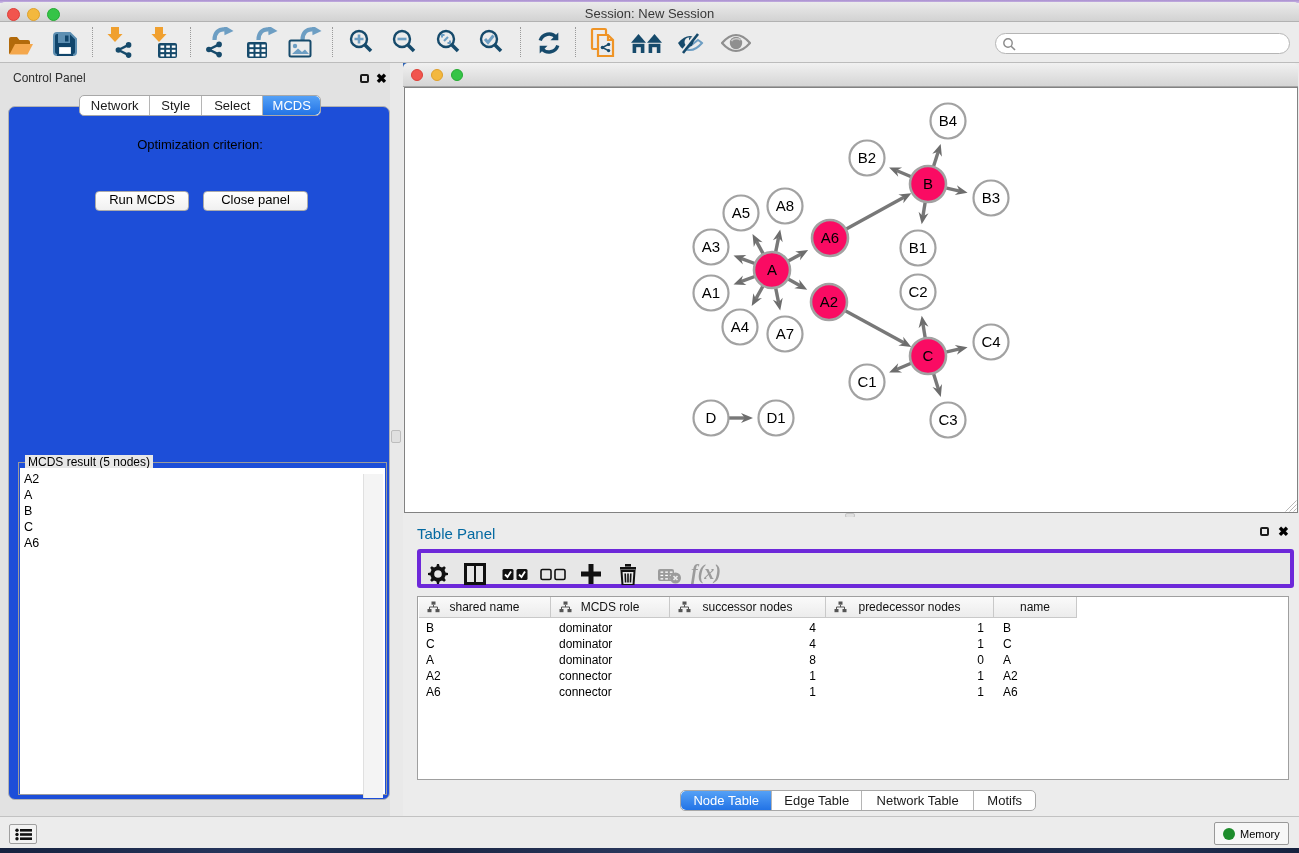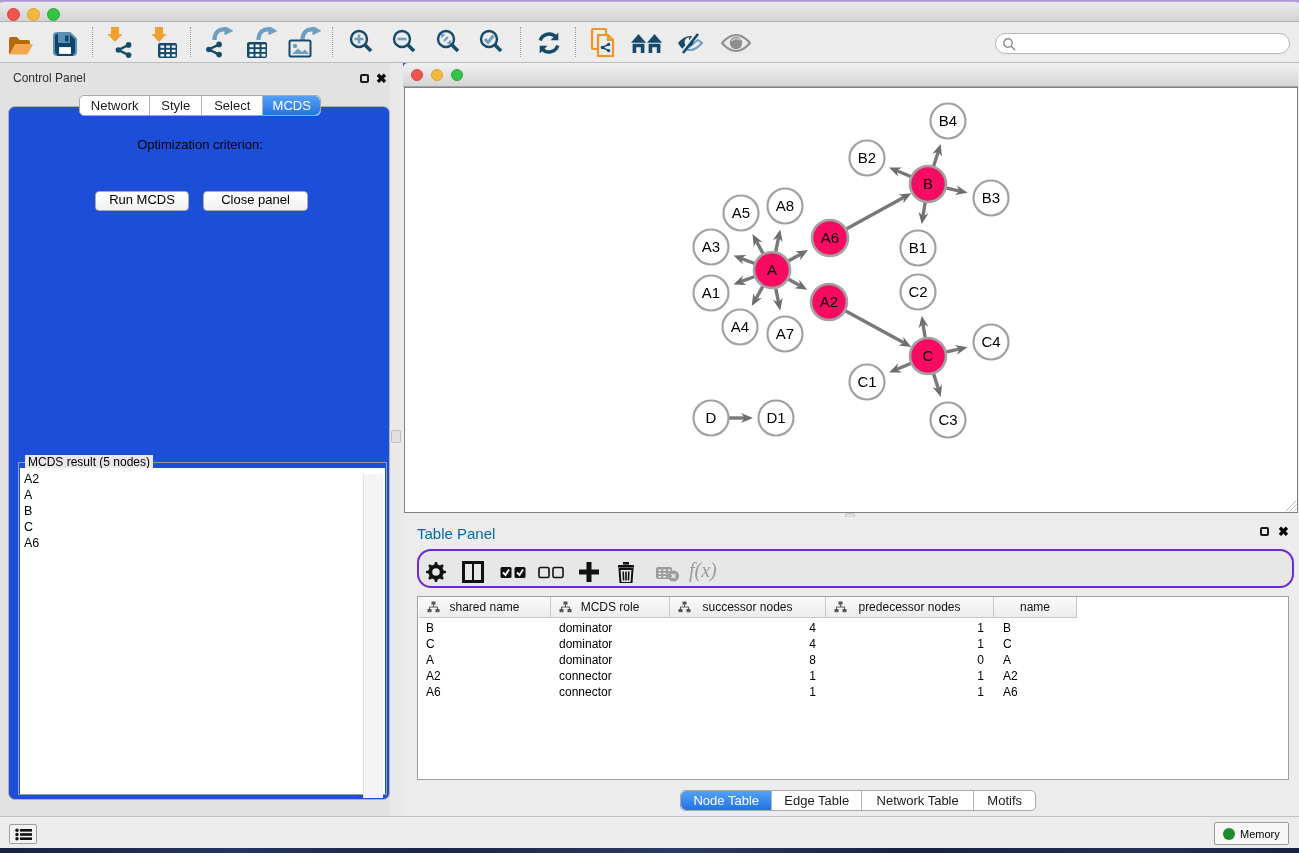--- a/index.html
+++ b/index.html
@@ -39,40 +39,41 @@
 #vdiv { left:390px; top:63px; width:13px; height:753px; background:#e9e9e9; }
 #vgrab { left:391px; top:430px; width:10px; height:13px; background:#e0e0e0; border:1px solid #bdbdbd; border-radius:2px; }
 
 #netframe { left:403px; top:63px; width:895px; height:450px; }
 #nettitle { position:absolute; left:0; top:0; width:895px; height:24px; background:linear-gradient(#f1f1f1,#d5d5d5); border-bottom:1px solid #a5a5a5; border-radius:5px 5px 0 0; }
 #nettitle .t { position:absolute; left:0; right:0; top:5px; text-align:center; font-size:13px; color:#2e2e2e; }
 #netcanvas { position:absolute; left:1px; top:24px; width:894px; height:426px; background:#fff; border:1px solid #828282; }
 
 #tpanel { left:403px; top:517px; width:896px; height:299px; background:#ececec; }
 #tp-title { position:absolute; left:14px; top:8px; font-size:15px; color:#0369a1; }
-#tp-toolbar { position:absolute; left:14px; top:32px; width:877px; height:39px; background:#e7e7e7; border:2px solid #6d28d9; border-radius:14px; }
+#tp-toolbar { position:absolute; left:14px; top:32px; width:877px; height:39px; background:#e7e7e7; border:4px solid #6d28d9; border-radius:3px;font-weight:bold; }
 #tbl { position:absolute; left:14px; top:79px; width:872px; height:184px; background:#fff; border:1px solid #9f9f9f; }
 .hc { position:absolute; top:0; height:21px; background:linear-gradient(#fafafa,#ececec); border-right:1px solid #c9c9c9; border-bottom:1px solid #c9c9c9; font-size:12px; color:#111; }
 .hc .lab { position:absolute; left:0; right:0; top:3px; text-align:center; }
 .row { position:absolute; left:0; width:870px; height:16px; font-size:12px; color:#000; }
 .cell { position:absolute; top:1px; }
 .num { text-align:right; }
 #btabs { left:269px; top:273px; width:356px;margin-left:8px; }
 
 #statusbar { left:0; top:816px; width:1299px; height:32px; background:#ececec; border-top:1px solid #c2c2c2; }
 #navy { left:0; top:848px; width:1299px; height:5px; background:linear-gradient(90deg,#16223f,#25355c 18%,#1a2644 33%,#2b3a60 52%,#16223f 70%,#223153 88%,#16223f); }
 #listbtn { left:9px; top:824px; width:28px; height:20px; background:#f2f2f2; border:1px solid #9f9f9f; border-radius:2px; }
 #membtn { left:1214px; top:822px; width:75px; height:23px; background:#f7f7f7; border:1px solid #999; border-radius:2px; font-size:11px; color:#000; }
 </style></head>
 <body>
 <div class="abs" id="desktop-top"></div>
 <div class="abs" id="titlebar">
   <div class="light" style="left:7px;background:#f1554e;border:0.5px solid #dd3f38;"></div>
   <div class="light" style="left:27px;background:#f3b83e;border:0.5px solid #dfa02b;"></div>
   <div class="light" style="left:47px;background:#35c447;border:0.5px solid #24ab32;"></div>
+  <div class="t">Session: New Session</div>
 </div>
 <div class="abs" id="toolbar">
     <div class="sep" style="left:92px;"></div>
     <div class="sep" style="left:190px;"></div>
     <div class="sep" style="left:332px;"></div>
     <div class="sep" style="left:520px;"></div>
     <div class="sep" style="left:575px;"></div>
     <svg class="tbi" style="left:7px;top:11px;" width="28" height="24" viewBox="0 0 28 24">
       <path d="M2 21 L2 6 Q2 4 4 4 L10 4 L12.5 7 L21 7 Q23 7 23 9 L23 11 Z" fill="#b26a0b"></path>
       <path d="M2.5 21.5 L8 11 L26 11 L20.5 21.5 Z" fill="#f4a74c"></path>

